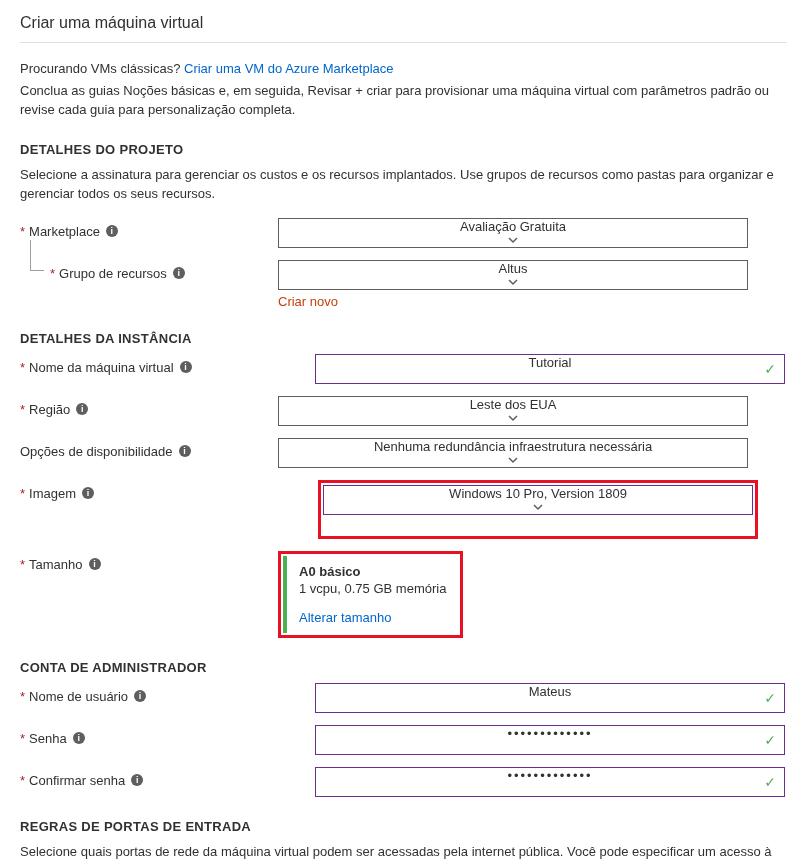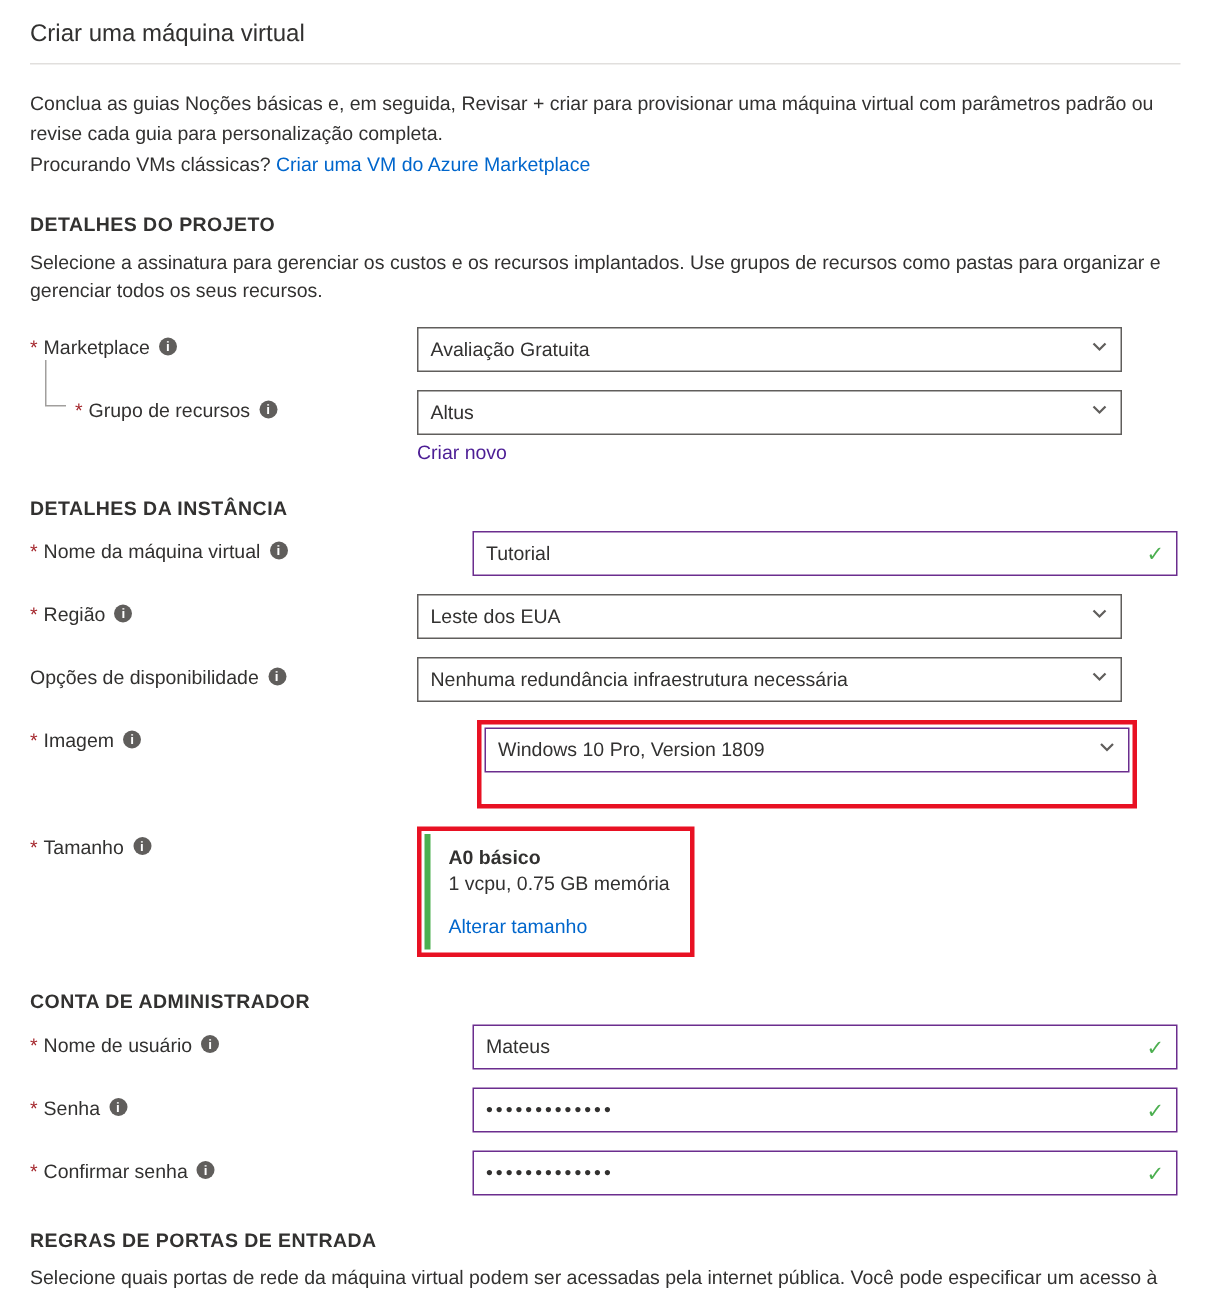--- a/index.html
+++ b/index.html
@@ -11,44 +11,44 @@
 .section-title { font-size: 13px; font-weight: 700; letter-spacing: 0.3px; margin-top: 22px; margin-bottom: 8px; text-transform: uppercase; }
 .section-desc { font-size: 13px; line-height: 1.5; margin-bottom: 14px; }
 .field-row { display: flex; align-items: flex-start; margin-bottom: 12px; }
 .field-label { width: 258px; display: flex; align-items: center; padding-top: 6px; font-size: 13px; }
 .field-label.indent { padding-left: 30px; position: relative; }
 .field-label.indent::before { content: ""; position: absolute; left: 10px; top: -20px; width: 1px; height: 30px; background: #a19f9d; }
 .field-label.indent::after { content: ""; position: absolute; left: 10px; top: 10px; width: 14px; height: 1px; background: #a19f9d; }
 .required { color: #a4262c; margin-right: 4px; }
 .info-icon { display: inline-flex; align-items: center; justify-content: center; width: 12px; height: 12px; border-radius: 50%; background: #605e5c; color: #fff; font-size: 9px; font-weight: bold; margin-left: 6px; cursor: pointer; font-style: normal; }
 .field-control { flex: 1; max-width: 470px; }
-.select-box, .text-input { width: 100%; height: 30px; border: 1px solid #605e5c; padding: 0 8px; font-size: 13px; font-family: inherit; background: #fff; display: flex; align-items: center; justify-content: space-between; cursor: pointer; position: relative; }
+.select-box, .text-input { width: 100%; height: 30px; border: 1px solid #605e5c; padding: 0 8px; font-size: 13px; font-family: inherit; background: #fff; display: flex; align-items: center; justify-content: space-between; cursor: pointer; position: relative; flex-direction: column; }
 .select-box .chevron { font-size: 12px; color: #605e5c; }
 .text-input { cursor: text; margin-left: 37px; }
 .valid { border: 1px solid #6b2d8e; }
 .check-icon { position: absolute; right: 8px; top: 50%; transform: translateY(-50%); color: #4caf50; font-size: 14px; }
-.sublink { font-size: 13px; color: #4c1d95; cursor: pointer; margin-top: 4px; display: inline-block; }
+.sublink { font-size: 13px; color: #c2410c; cursor: pointer; margin-top: 4px; display: inline-block; }
 .highlight-box { border: 3px solid #e81123; padding: 2px; }
 .size-card { border-left: 4px solid #4caf50; padding: 8px 12px; background: #fff; }
 .size-name { font-weight: 600; font-size: 13px; margin-bottom: 2px; }
 .size-desc { font-size: 13px; margin-bottom: 14px; }
 .pw-dots { letter-spacing: 2px; }
 .img-row .field-control { max-width: 480px; padding-left: 40px; }
 .size-hl { display:inline-block; }
 </style>
 </head>
 <body>
 
 <div class="page">
   <div class="header-title">Criar uma máquina virtual</div>
 
-  <div class="intro">Conclua as guias Noções básicas e, em seguida, Revisar + criar para provisionar uma máquina virtual com parâmetros padrão ou revise cada guia para personalização completa.</div>
   <div class="intro">
     <span>Procurando VMs clássicas?  </span><span class="link">Criar uma VM do Azure Marketplace</span>
   </div>
+  <div class="intro">Conclua as guias Noções básicas e, em seguida, Revisar + criar para provisionar uma máquina virtual com parâmetros padrão ou revise cada guia para personalização completa.</div>
 
   <div class="section-title">DETALHES DO PROJETO</div>
   <div class="section-desc">Selecione a assinatura para gerenciar os custos e os recursos implantados. Use grupos de recursos como pastas para organizar e gerenciar todos os seus recursos.</div>
 
   <div class="field-row">
     <div class="field-label">
       <span class="required">*</span>
         <span>Marketplace</span>
       <span class="info-icon">i</span>
     </div>

